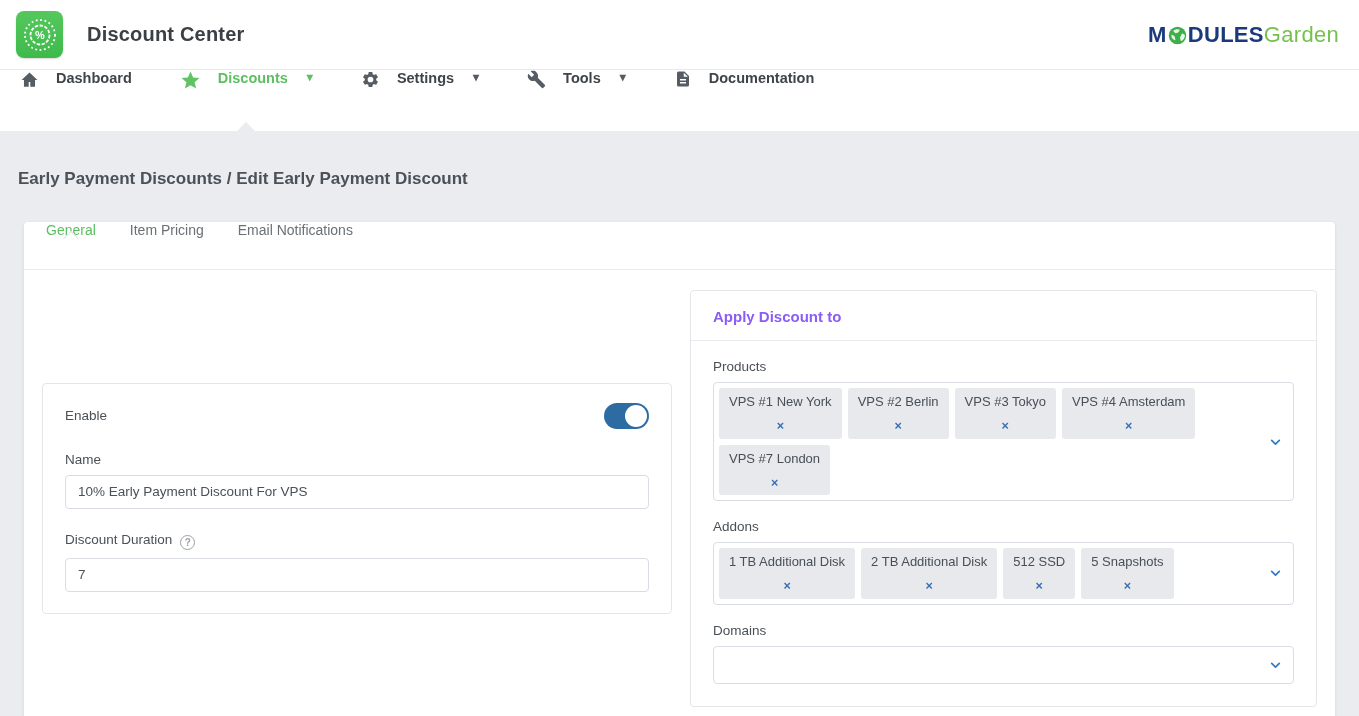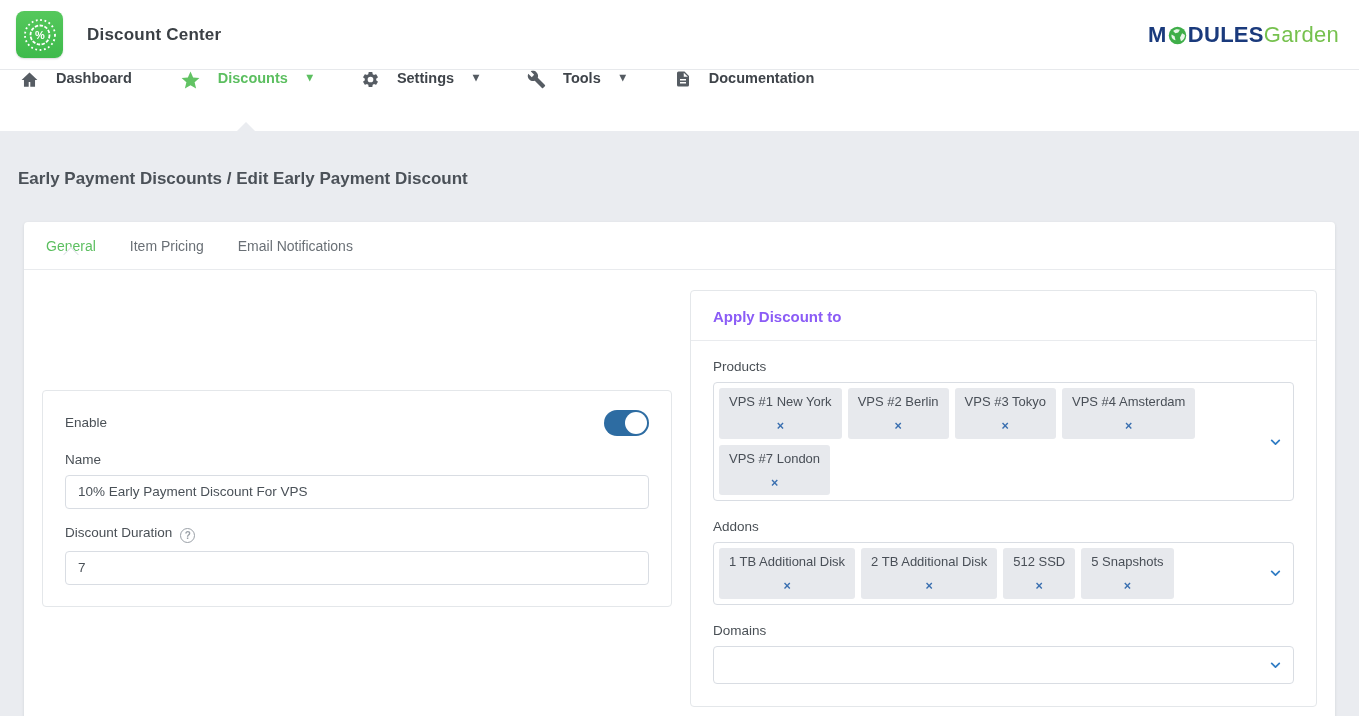--- a/index.html
+++ b/index.html
@@ -5,21 +5,21 @@
   * { margin:0; padding:0; box-sizing:border-box; }
   html,body { width:1359px; height:716px; overflow:hidden; }
   body { font-family:"Liberation Sans", sans-serif; background:#eaecf0; color:#42474d; }
 
   
   .app-header { height:70px; background:#fff; display:flex; align-items:center;
     padding:0 20px 0 16px; border-bottom:1px solid #e7e9ec; }
   .logo-badge { width:47px; height:47px; border-radius:8px;
     background:linear-gradient(#55c85c,#3eba4b); display:flex; align-items:center; justify-content:center;
     box-shadow:0 1px 2px rgba(0,0,0,.15); }
-  .app-title { font-size:17px; font-weight:700; color:#3b4045; margin-left:24px; letter-spacing:.2px; }
+  .app-title { font-size:20px; font-weight:700; color:#3b4045; margin-left:24px; letter-spacing:.2px; }
   .brand { margin-left:auto; display:flex; align-items:center; font-size:22px; letter-spacing:.3px; }
   .brand .navy { font-weight:800; color:#1a3a7c; }
   .brand .green { font-weight:400; color:#76c14e; }
   .brand svg { margin:0 1px; position:relative; top:1px; }
 
   
   .nav-bar { height:61px; background:#fff; display:flex; align-items:stretch; padding:0 16px; position:relative; }
   .nav-item { display:flex; gap:17px; margin-right:40px; padding:0 4px;
     font-size:14.5px; font-weight:700; color:#3f444a; cursor:pointer; position:relative; }
   .nav-item .caret { font-size:12px; margin-left:2px; color:#555b62; }
@@ -28,21 +28,21 @@
   .nav-item.active::after { content:""; position:absolute; left:50%; transform:translateX(-50%);
     bottom:0; border-left:9px solid transparent; border-right:9px solid transparent;
     border-bottom:9px solid #eaecf0; }
 
   
   .breadcrumb { padding:38px 0 0 18px; font-size:17px; font-weight:700; color:#4b5158; }
 
   
   .main-card { margin:33px 24px 0; background:#fff; border-radius:4px;
     box-shadow:0 1px 3px rgba(40,50,60,.12); }
-  .tab-header { height:48px; display:flex; align-items:center; padding:0 22px;
+  .tab-header { height:48px; display:flex; align-items:flex-start; padding:0 22px;
     border-bottom:1px solid #e9ebee; }
   .tab { display:flex; align-items:center; margin-right:34px; font-size:14px; color:#6a7076;
     cursor:pointer; position:relative; }
   .tab.active { color:#5cbf60; }
   .tab.active::after { content:""; position:absolute; left:50%; bottom:-6px; width:10px; height:10px;
     background:#fff; border-left:1px solid #dfe2e6; border-top:1px solid #dfe2e6;
     transform:translateX(-50%) rotate(45deg); }
 
   .card-body { display:flex; gap:18px; align-items:center; padding:20px 18px; min-height:371px; }
   .panel { border:1px solid #e4e7ea; border-radius:4px; background:#fff; }
@@ -50,21 +50,21 @@
   .panel-right { flex:1; }
 
   .field-label { font-size:13.5px; color:#4a5056; }
   .row-between { display:flex; align-items:center; justify-content:space-between; }
 
   .toggle { width:45px; height:26px; border-radius:13px; background:#2d6ca2; position:relative; cursor:pointer; }
   .toggle .knob { position:absolute; top:2px; right:2px; width:22px; height:22px; border-radius:50%; background:#fff; }
 
   .text-input { margin-top:8px; width:100%; height:34px; border:1px solid #d9dde3; border-radius:4px;
     padding:0 12px; font-size:13.5px; color:#4a5158; font-family:"Liberation Sans",sans-serif; background:#fff; outline:none; }
-  .mt24 { margin-top:16px; }
+  .mt24 { margin-top:23px; }
 
   .help-icon { display:inline-flex; align-items:center; justify-content:center; width:15px; height:15px;
     border:1.5px solid #9aa0a7; border-radius:50%; font-size:10px; font-weight:700; color:#9aa0a7;
     margin-left:8px; vertical-align:-2px; cursor:pointer; }
 
   .panel-heading { padding:17px 22px 15px; font-size:15px; font-weight:700; color:#8b5cf6;
     border-bottom:1px solid #e9ebee; }
   .panel-right-body { padding:18px 22px 22px; }
   .apply-field-label { font-size:13.5px; color:#4a5056; margin:0 0 8px; }
   .apply-field + .apply-field { margin-top:18px; }

